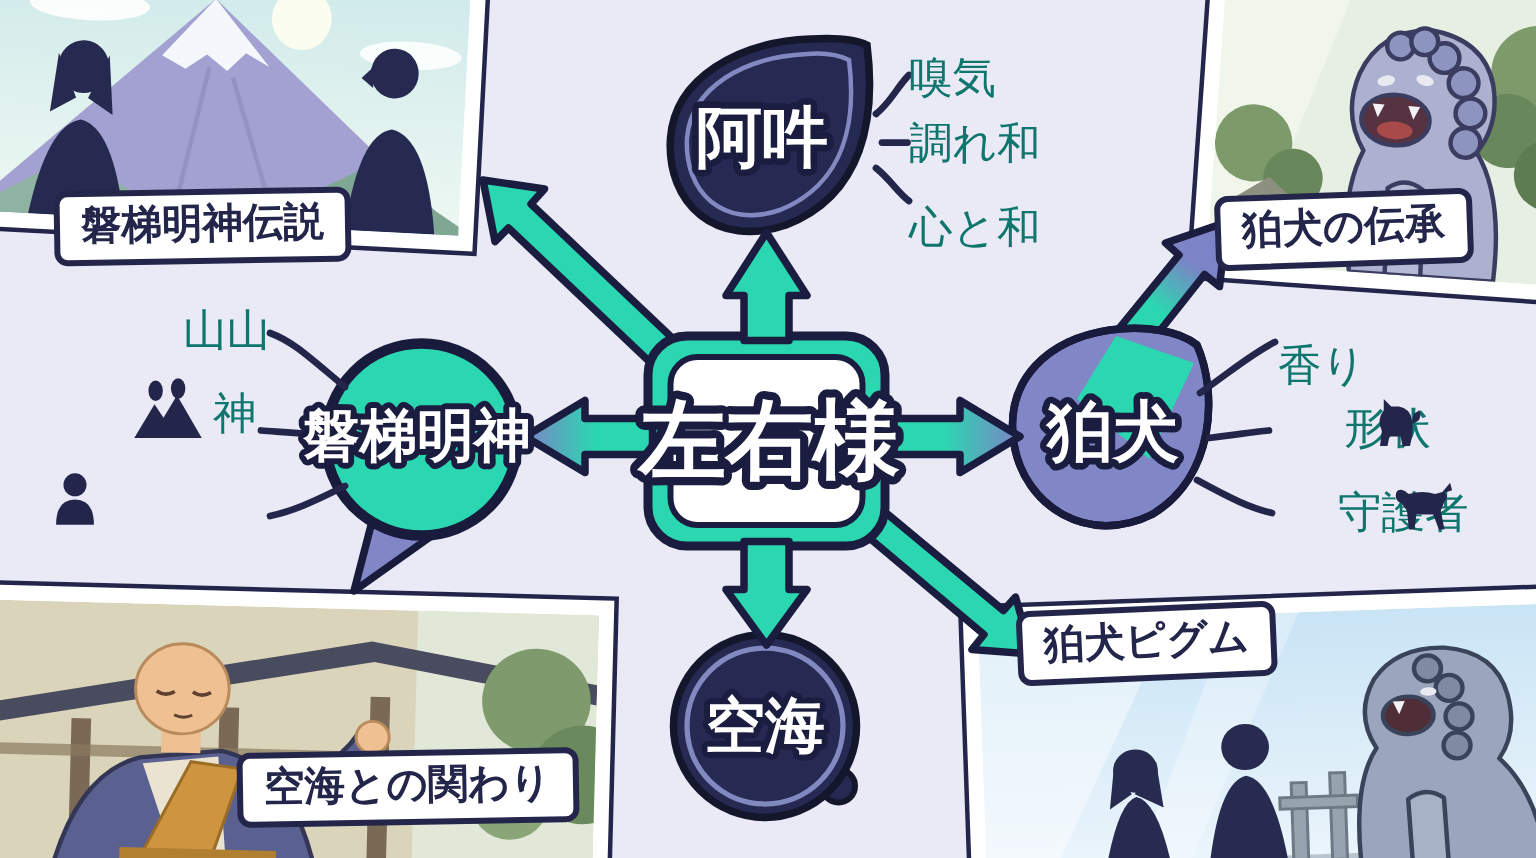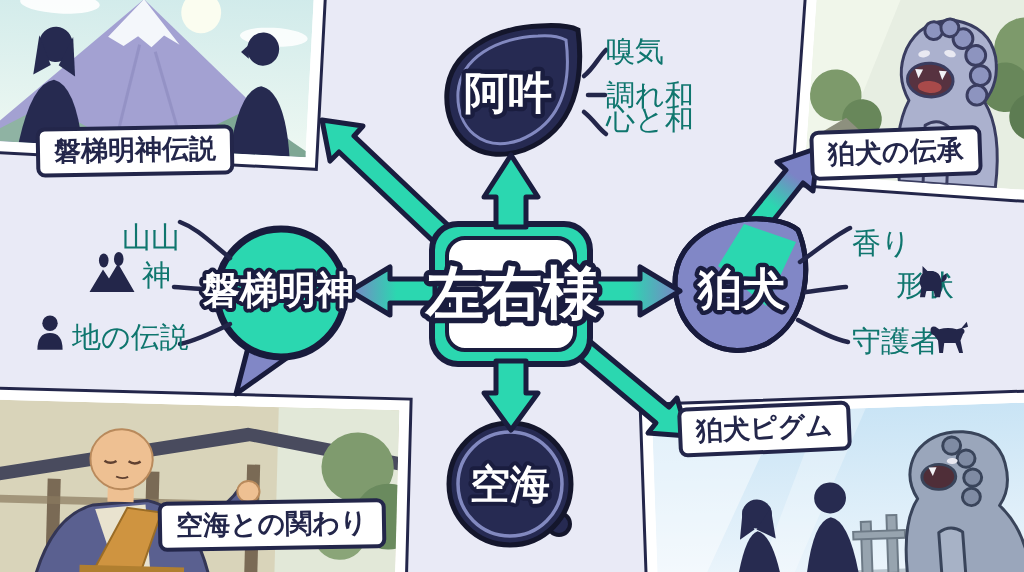--- a/index.html
+++ b/index.html
@@ -228,54 +228,53 @@
 
     <text class="node-text" x="513" y="293" font-size="58" stroke-width="11" text-anchor="middle" dominant-baseline="central">左右様</text>
     <text class="node-text" x="508" y="92" font-size="44" stroke-width="9" text-anchor="middle" dominant-baseline="central">阿吽</text>
     <text class="node-text" x="278" y="290" font-size="38" stroke-width="8" text-anchor="middle" dominant-baseline="central">磐梯明神</text>
     <text class="node-text" x="742" y="288" font-size="44" stroke-width="9" text-anchor="middle" dominant-baseline="central">狛犬</text>
     <text class="node-text" x="510" y="484" font-size="40" stroke-width="8" text-anchor="middle" dominant-baseline="central">空海</text>
   </svg>
 
   <div class="sublabel" style="left:606px;top:36px;">嗅気</div>
   <div class="sublabel" style="left:606px;top:80px;">調れ和</div>
-  <div class="sublabel" style="left:606px;top:104px;">心と和</div>
-
-  <div class="sublabel" style="left:122px;top:222px;">山山</div>
+  <div class="sublabel" style="left:606px;top:136px;">心と和</div>
+
+  <div class="sublabel" style="left:122px;top:205px;">山山</div>
   <div class="subicon" style="left:88px;top:250px;width:48px;height:48px;">
     <svg viewBox="0 0 32 32">
         <g fill="#23264a">
       <ellipse cx="10.5" cy="7" rx="3.2" ry="4.6"></ellipse>
       <ellipse cx="20.5" cy="6" rx="3.2" ry="4.6"></ellipse>
       <path d="M 1 28 L 10 13 L 14 19 L 20 9 L 31 28 Z"></path>
     </g>
       </svg>
   </div>
   <div class="sublabel" style="left:142px;top:260px;">神</div>
   <div class="subicon" style="left:36px;top:314px;width:28px;height:38px;">
     <svg viewBox="0 0 20 26">
         <g fill="#23264a">
       <circle cx="10" cy="6" r="5.5"></circle>
       <path d="M 1 25 Q 1 13 10 13 Q 19 13 19 25 Z"></path>
     </g>
       </svg>
   </div>
-  <div class="sublabel" style="left:72px;top:322px;">地の伝説</div>
 
   <div class="sublabel" style="left:852px;top:228px;">香り</div>
   <div class="sublabel" style="left:896px;top:270px;">形状</div>
   <div class="subicon" style="left:910px;top:262px;width:40px;height:38px;">
     <svg viewBox="0 0 32 30">
         <g fill="#23264a">
       <path d="M 8 28 L 9 20 Q 6 14 10 9 L 10 3 L 14 7 L 18 7 Q 24 8 25 14 Q 26 20 24 28 L 20 28 L 19 23 L 13 23 L 12 28 Z"></path>
       <path d="M 25 16 Q 31 15 29 9 L 26 11 Z"></path>
     </g>
       </svg>
   </div>
-  <div class="sublabel" style="left:852px;top:326px;">守護者</div>
+  <div class="sublabel" style="left:892px;top:326px;">守護者</div>
   <div class="subicon" style="left:928px;top:320px;width:40px;height:36px;">
     <svg viewBox="0 0 32 28">
         <g fill="#23264a">
       <path d="M 2 8 Q 2 4 6 5 L 9 7 Q 16 5 23 7 L 27 6 Q 31 8 28 11 L 26 16 L 28 26 L 25 26 L 22 18 L 13 18 L 12 26 L 9 26 L 8 16 L 5 12 Q 2 11 2 8 Z"></path>
       <path d="M 26 7 L 31 1 L 32 5 Z"></path>
     </g>
       </svg>
   </div>
 
   <div class="caption" style="left:36px;top:126px;transform:rotate(-1deg);">

